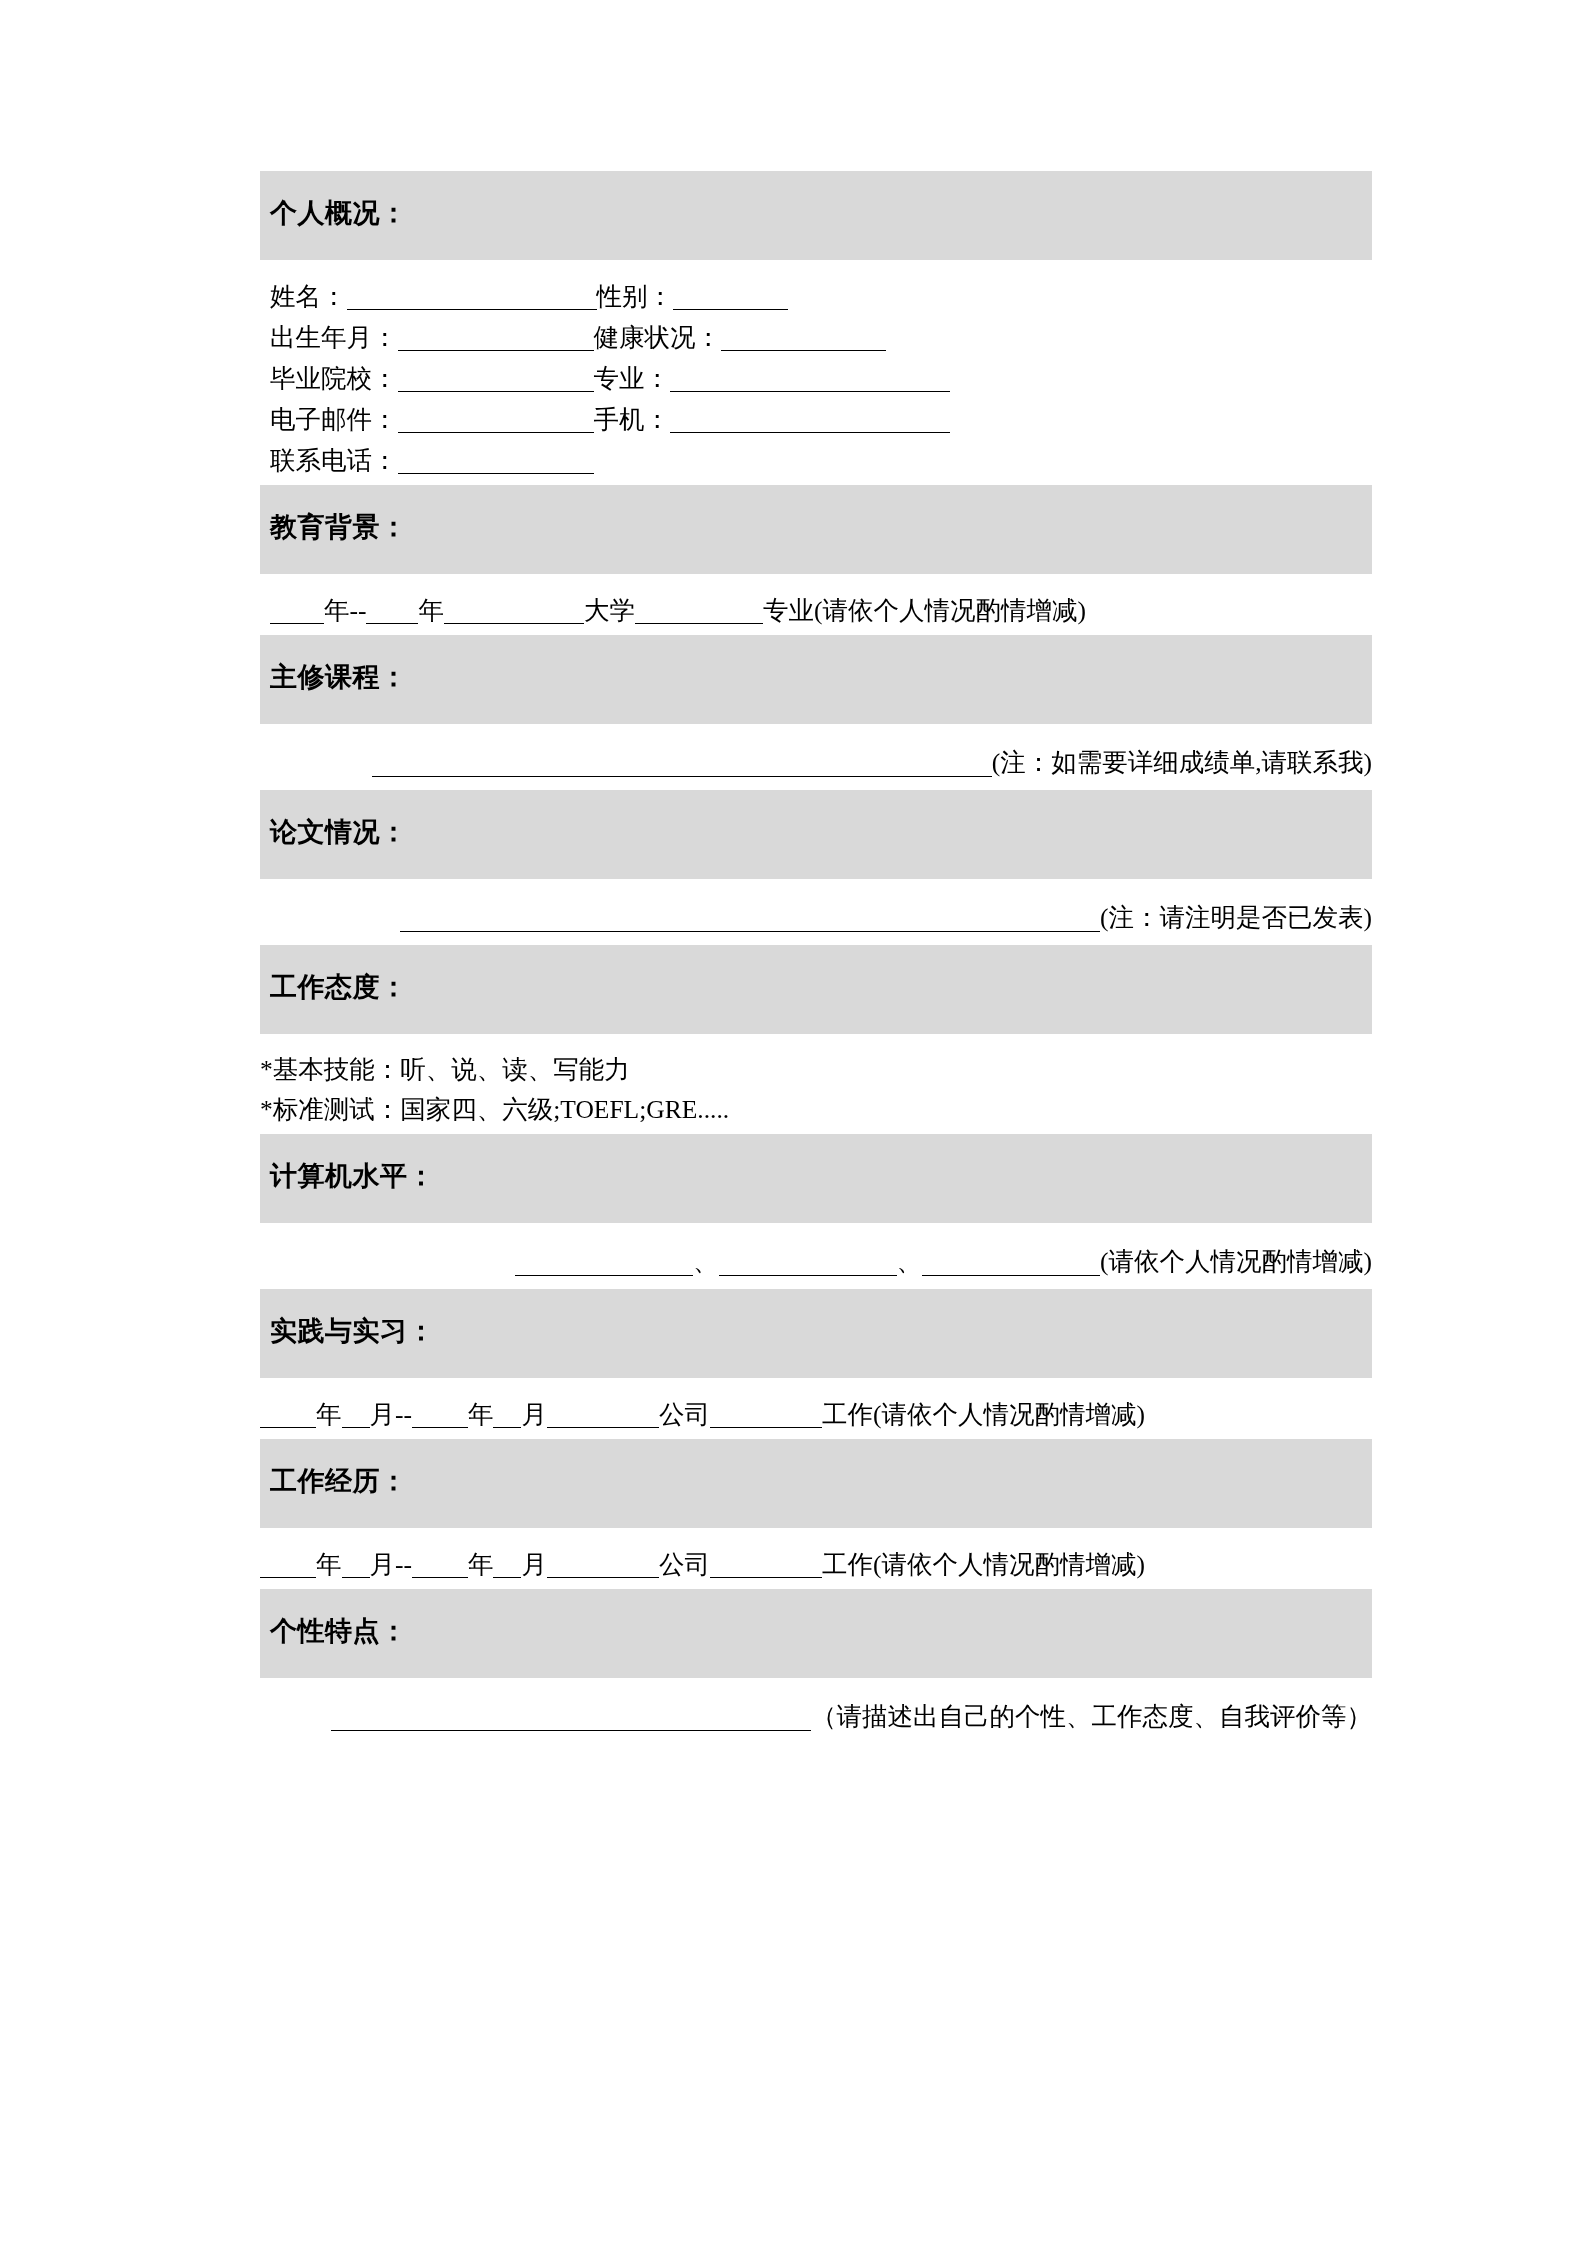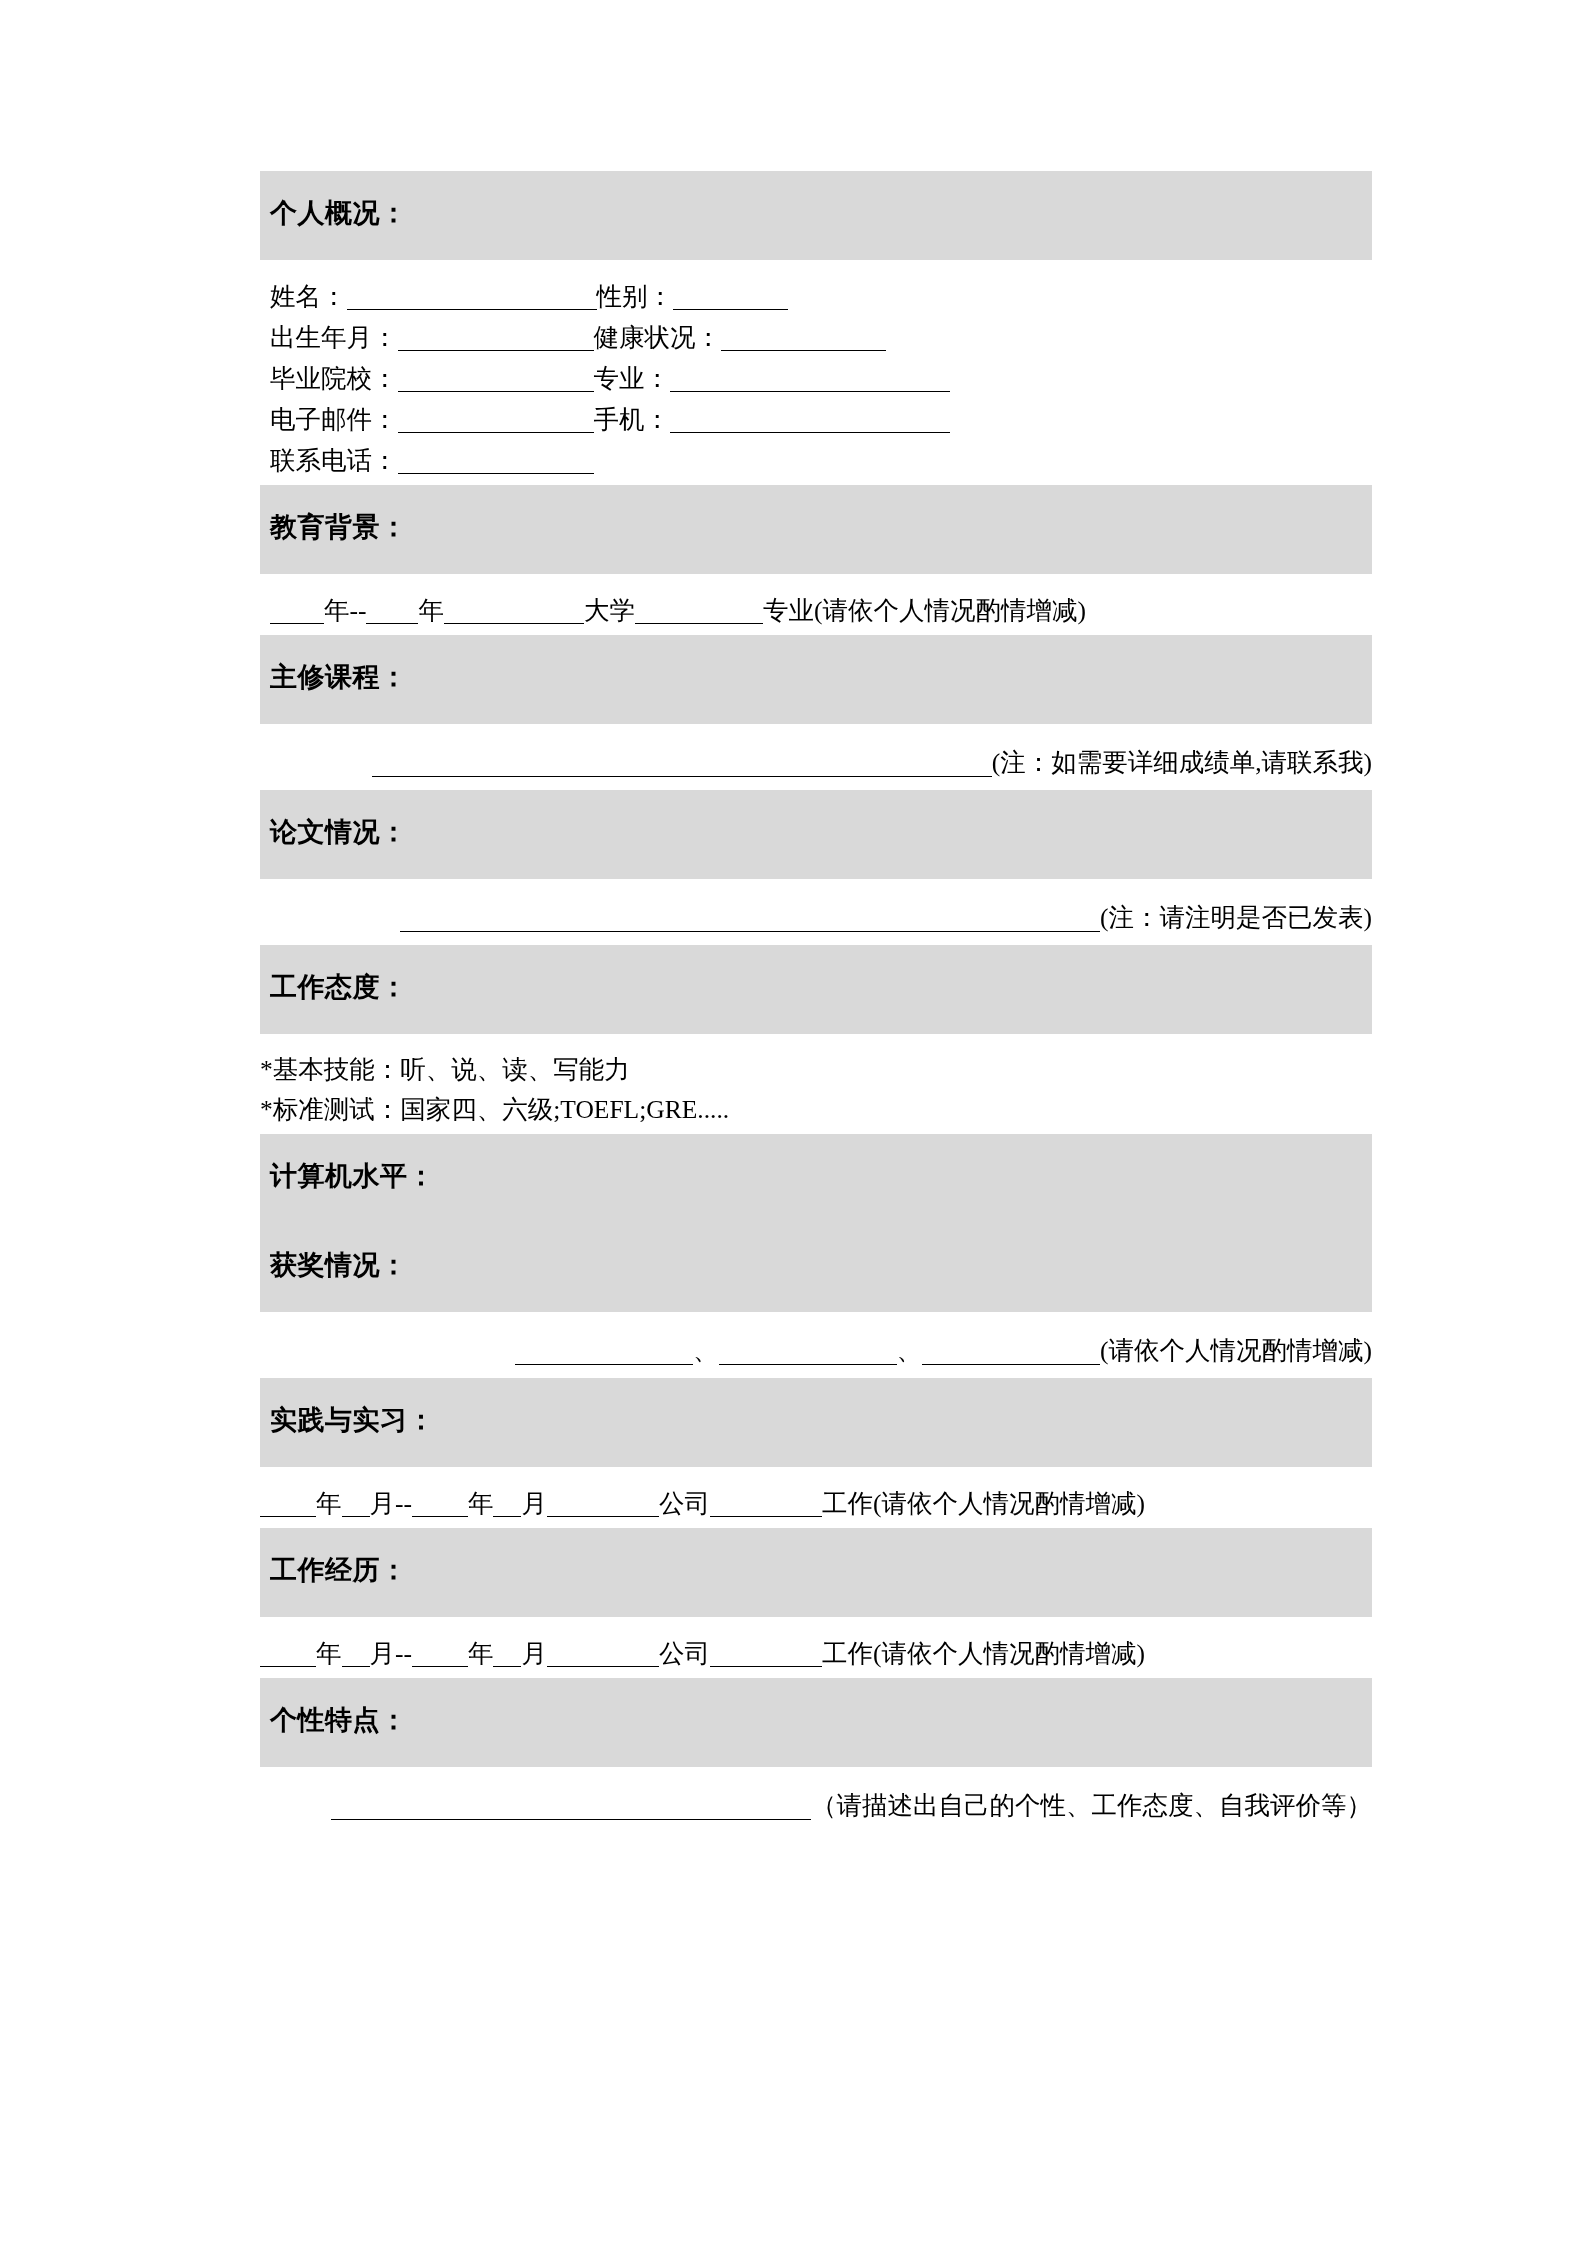--- a/index.html
+++ b/index.html
@@ -149,23 +149,20 @@
     <div class="rows" style="padding-left:0">
       <div class="plain">*基本技能：听、说、读、写能力</div>
       <div class="plain">*标准测试：国家四、六级;TOEFL;GRE.....</div>
     </div>
 
     <div class="band tall">
       <div class="band-title">计算机水平：</div>
     </div>
 
 
-    <div class="band tall">
-      <div class="band-title">获奖情况：</div>
-    </div>
 
     <div class="rows" style="padding-left:0">
       <div class="noteline"><span class="fill-rule" style="width:178px"></span><span>、</span><span class="fill-rule" style="width:178px"></span><span>、</span><span class="fill-rule" style="width:178px"></span><span>(请依个人情况酌情增减)</span></div>
     </div>
 
     <div class="band tall">
       <div class="band-title">实践与实习：</div>
     </div>
 
     <div class="rows" style="padding-left:0">

